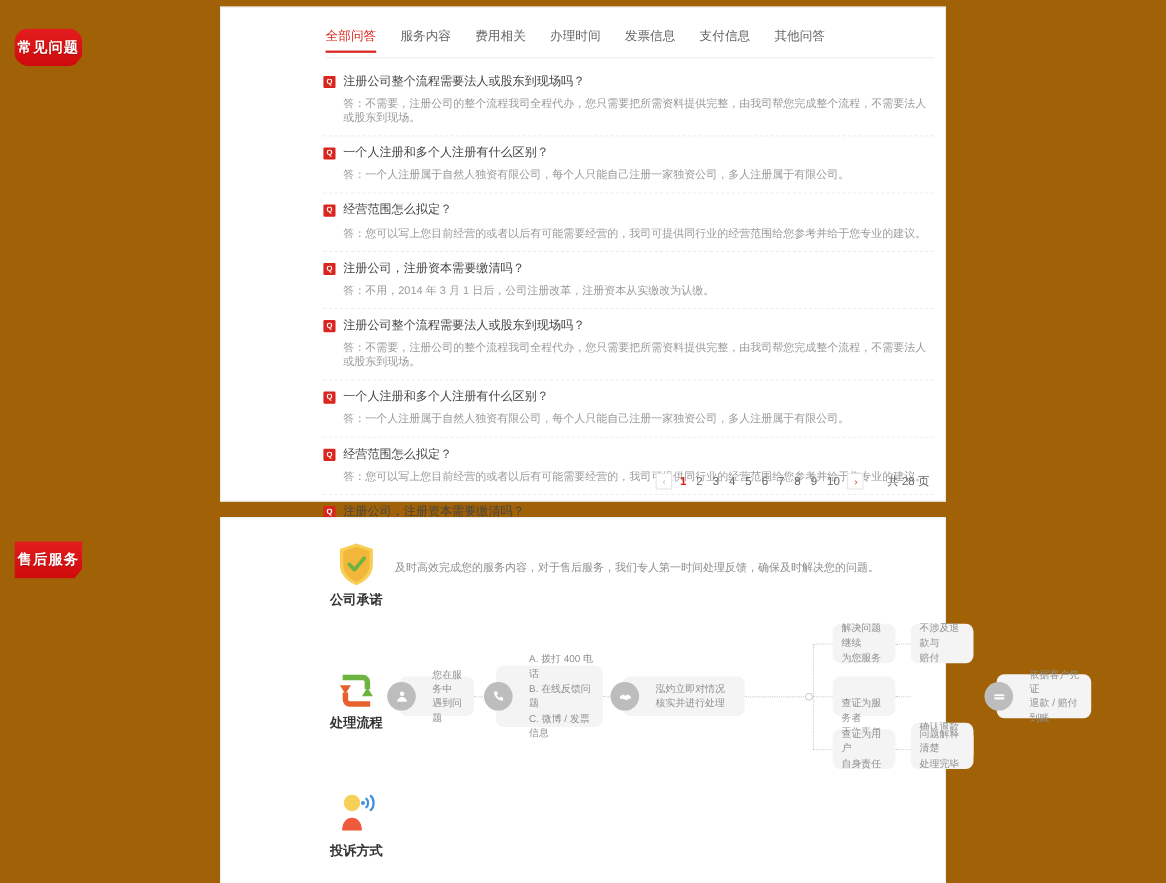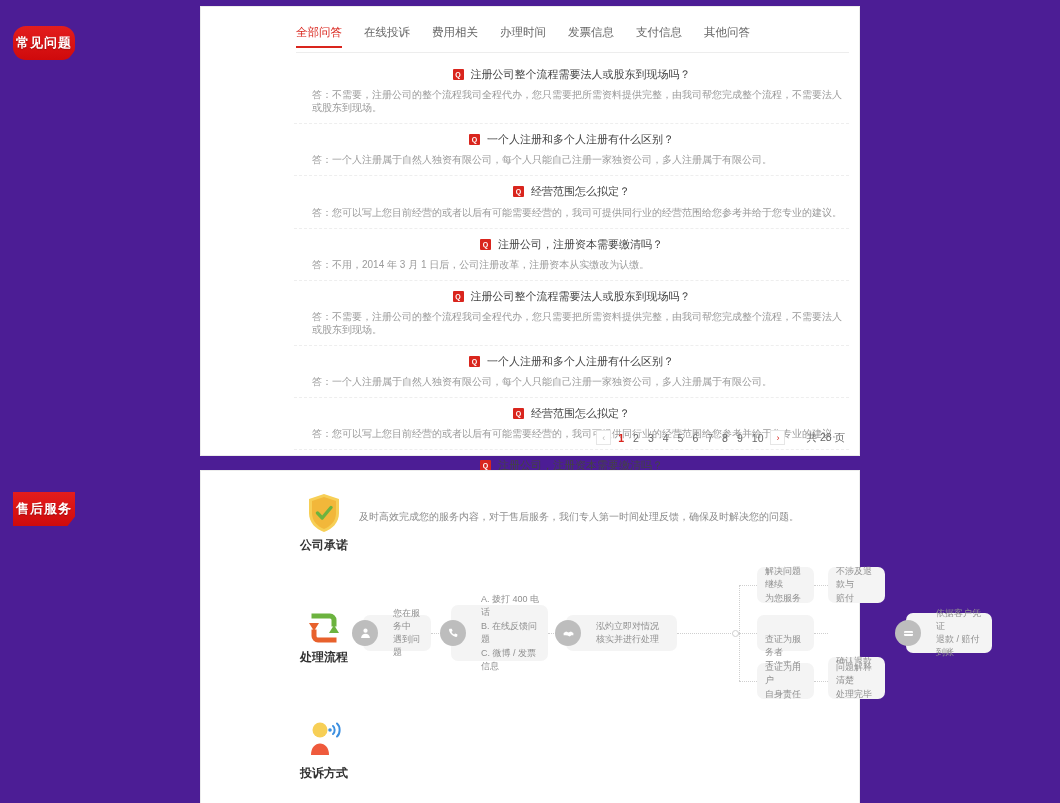--- a/index.html
+++ b/index.html
@@ -4,21 +4,21 @@
 <style>
   * { box-sizing: border-box; }
   html, body {
     margin: 0; padding: 0;
     width: 1060px; height: 803px;
     background: #ffffff;
     font-family: "Liberation Sans", "DejaVu Sans", sans-serif;
     color: #555;
     overflow: hidden;
   }
-  .page { position: relative; width: 1060px; height: 803px; background:#4c1d95;text-decoration:underline; }
+  .page { position: relative; width: 1060px; height: 803px; background:#a16207;text-decoration:underline; }
 
   
   .panel {
     position: absolute;
     left: 200px; width: 660px;
     background: #fff;
     border: 1px solid #ececec;
   }
   #panel-faq  { top: 6px;  height: 450px; }
   #panel-aftersales { top: 470px; height: 333px; border-bottom: none; }
@@ -61,21 +61,21 @@
   }
   .tabs-rule{
     position:absolute; left:95px; top:45px; width:553px; height:1px;
     background:#ededed;
   }
 
   
   .faq-list{ position:absolute; left:93px; top:52px; width:555px; }
   .faq-item{ padding:9px 0 9px 0; border-bottom:1px dashed #eeeeee; }
   .faq-item:last-child{ border-bottom:none; }
-  .faq-q{ display:flex; align-items:flex-start; gap:7px;justify-content:center; }
+  .faq-q{ display:flex; align-items:flex-start; gap:7px; }
   .q-badge{
     flex:none;
     width:11px;height:11px; margin-top:1px;
     background:#d9251d; color:#fff;
     font-size:7px; font-weight:bold;
     display:flex;align-items:center;justify-content:center;
     border-radius:1px;
   }
   .q-text{ font-size:11px; color:#444; line-height:1.2; }
   .faq-a{ margin-left:18px; margin-top:7px; font-size:10px; color:#9a9a9a; line-height:1.3; }
@@ -140,21 +140,21 @@
 </style>
 </head>
 <body>
 
 <div class="page">
 
   <div class="panel" id="panel-faq">
 
     <div class="tabs">
       <div class="tab active">全部问答</div>
-      <div class="tab">在线投诉</div>
+      <div class="tab">服务内容</div>
       <div class="tab">费用相关</div>
       <div class="tab">办理时间</div>
       <div class="tab">发票信息</div>
       <div class="tab">支付信息</div>
       <div class="tab">其他问答</div>
     </div>
     <div class="tabs-rule"></div>
 
     <div class="faq-list">
 

